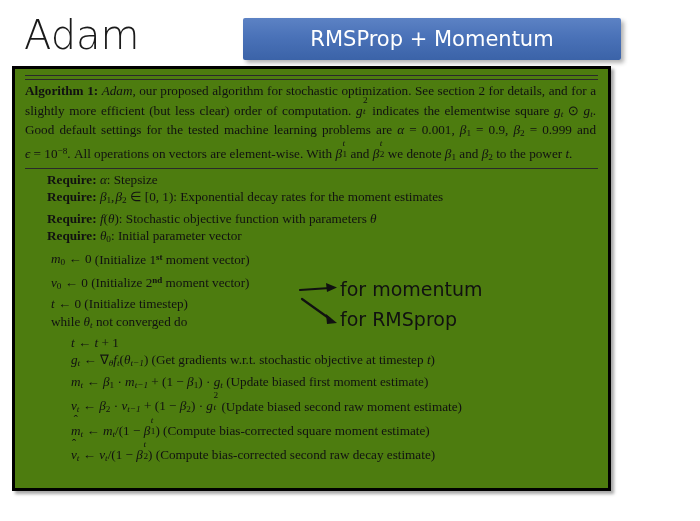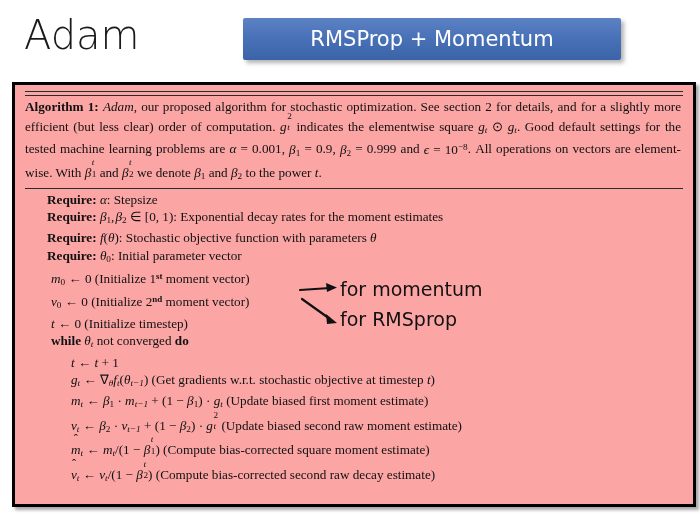--- a/index.html
+++ b/index.html
@@ -51,25 +51,25 @@
     font-size: 21px;
     font-weight: 400;
     color: #ffffff;
     white-space: nowrap;
   }
 
   
   #algorithm-box {
     position: absolute;
     left: 12px;
-    top: 82px;
-    width: 684px;
+    top: 66px;
+    width: 599px;
     height: 425px;
     border: 3px solid #000000;
-    background: #fca5a5;
+    background: #4d7c0f;
     box-shadow: 3px 3px 3px rgba(0,0,0,0.35);
     box-sizing: border-box;
     overflow: hidden;
   }
   .algo-inner {
     padding: 0 10px;
     box-sizing: border-box;
     height: 100%;
     position: relative;
   }
@@ -99,21 +99,21 @@
   #algo-caption i { font-style: italic; }
 
   .algo-line {
     font-family: "Liberation Serif", serif;
     font-size: 13.2px;
     line-height: 17.2px;
     color: #111111;
     white-space: nowrap;
   }
   .req-kw { font-weight: bold; }
-  .kw { font-weight: bold; margin-top: 20px; }
+  .kw { font-weight: normal; margin-top: 20px; }
   .ind1 { padding-left: 26px; }
   .ind2 { padding-left: 46px; }
   .ind0 { padding-left: 2px; margin-left: 20px; }
 
   
   .mi { font-style: italic; }
   .sub {
     font-size: 0.70em;
     vertical-align: -0.26em;
     font-style: italic;

